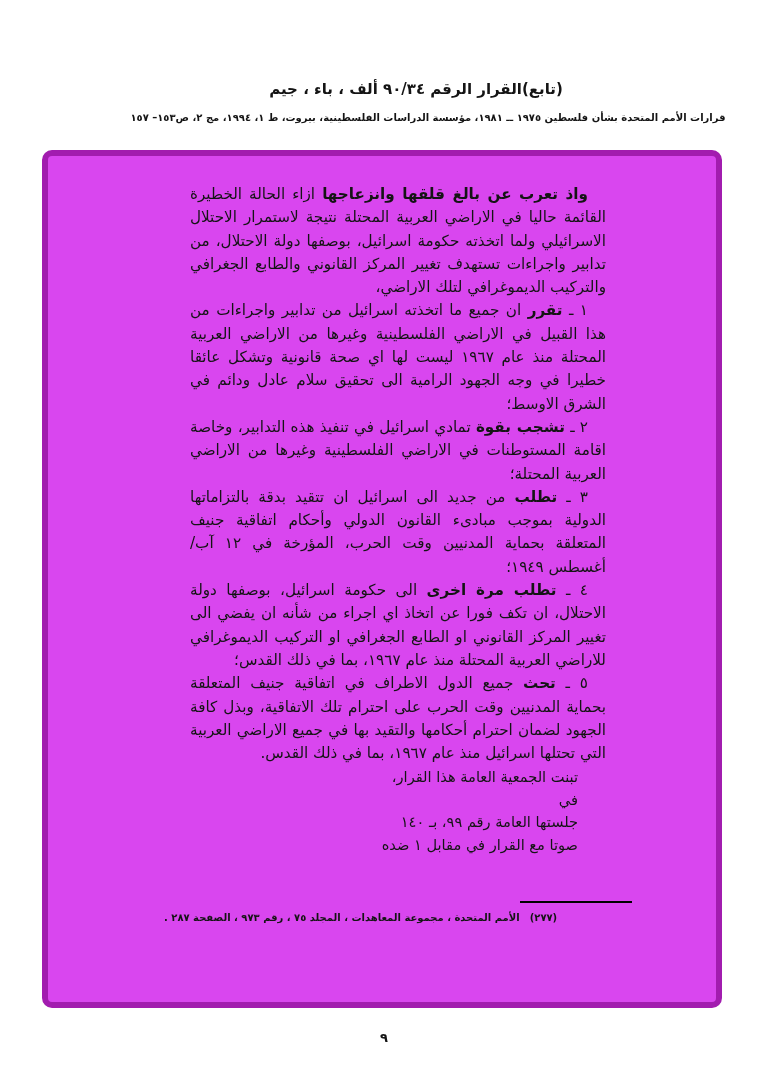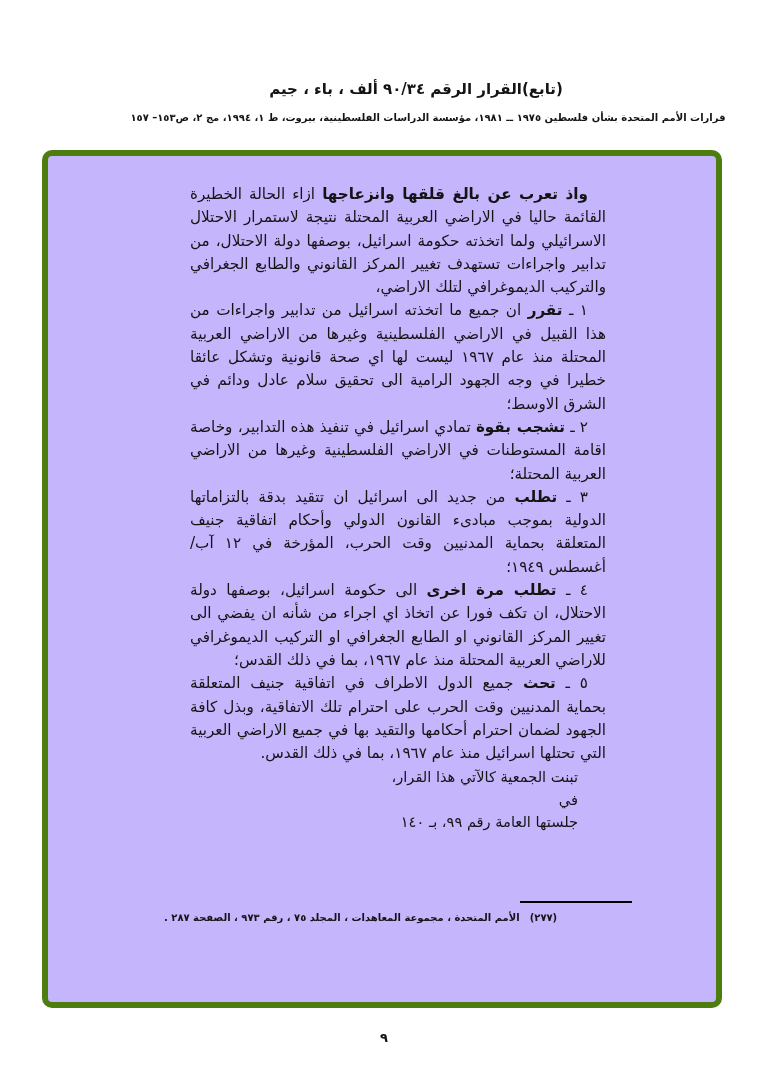--- a/index.html
+++ b/index.html
@@ -21,23 +21,23 @@
   .source-line {
     position: absolute; top: 112px; left: 0; width: 100%;
     text-align: center; direction: rtl;
     font-size: 10px; font-weight: bold;
     white-space: nowrap;
     padding-left: 44px;
   }
   .green-frame {
     position: absolute; left: 42px; top: 150px;
     width: 668px; height: 846px;
-    border: 6px solid #4d7c0f;
+    border: 6px solid #a21caf;
     border-radius: 10px;
-    background: #c4b5fd;
+    background: #d946ef;
   }
   .text-column {
     direction: rtl; text-align: justify;
     width: 416px;
     margin: 27px 110px 0 auto;
     font-size: 15.2px; line-height: 23.3px;
   }
   .text-column p { margin: 0; text-indent: 18px; }
   .text-column b { font-weight: bold; }
   .text-column sup { font-size: 9px; line-height: 0; }
@@ -79,22 +79,23 @@
   <div class="text-column" id="body-paragraphs">
       <p><b>واذ تعرب عن بالغ قلقها وانزعاجها</b><span> ازاء الحالة الخطيرة القائمة حاليا في الاراضي العربية المحتلة نتيجة لاستمرار الاحتلال الاسرائيلي ولما اتخذته حكومة اسرائيل، بوصفها دولة الاحتلال، من تدابير واجراءات تستهدف تغيير المركز القانوني والطابع الجغرافي والتركيب الديموغرافي لتلك الاراضي،</span></p>
       <p><span>١ ـ </span><b>تقرر</b><span> ان جميع ما اتخذته اسرائيل من تدابير واجراءات من هذا القبيل في الاراضي الفلسطينية وغيرها من الاراضي العربية المحتلة منذ عام ١٩٦٧ ليست لها اي صحة قانونية وتشكل عائقا خطيرا في وجه الجهود الرامية الى تحقيق سلام عادل ودائم في الشرق الاوسط؛</span></p>
       <p><span>٢ ـ </span><b>تشجب بقوة</b><span> تمادي اسرائيل في تنفيذ هذه التدابير، وخاصة اقامة المستوطنات في الاراضي الفلسطينية وغيرها من الاراضي العربية المحتلة؛</span></p>
       <p><span>٣ ـ </span><b>تطلب</b><span> من جديد الى اسرائيل ان تتقيد بدقة بالتزاماتها الدولية بموجب مبادىء القانون الدولي وأحكام اتفاقية جنيف المتعلقة بحماية المدنيين وقت الحرب، المؤرخة في ١٢ آب/أغسطس ١٩٤٩؛</span></p>
       <p><span>٤ ـ </span><b>تطلب مرة اخرى</b><span> الى حكومة اسرائيل، بوصفها دولة الاحتلال، ان تكف فورا عن اتخاذ اي اجراء من شأنه ان يفضي الى تغيير المركز القانوني او الطابع الجغرافي او التركيب الديموغرافي للاراضي العربية المحتلة منذ عام ١٩٦٧، بما في ذلك القدس؛</span></p>
       <p><span>٥ ـ </span><b>تحث</b><span> جميع الدول الاطراف في اتفاقية جنيف المتعلقة بحماية المدنيين وقت الحرب على احترام تلك الاتفاقية، وبذل كافة الجهود لضمان احترام أحكامها والتقيد بها في جميع الاراضي العربية التي تحتلها اسرائيل منذ عام ١٩٦٧، بما في ذلك القدس.</span></p>
     </div>
 
   <div class="adoption-note" id="adoption-note">
-      <div>تبنت الجمعية كالآتي هذا القرار، في</div>
+      <div>تبنت الجمعية العامة هذا القرار، في</div>
       <div>جلستها العامة رقم ٩٩، بـ ١٤٠</div>
+      <div>صوتا مع القرار في مقابل ١ ضده</div>
     </div>
 
   <div class="footnote-area">
     <div class="fn-rule"></div>
     <div class="fn-line">
       <span class="fn-marker">(٢٧٧)</span><span>الأمم المتحدة ، مجموعة المعاهدات ، المجلد ٧٥ ، رقم ٩٧٣ ، الصفحة ٢٨٧ .</span>
     </div>
   </div>
 
 </div>

